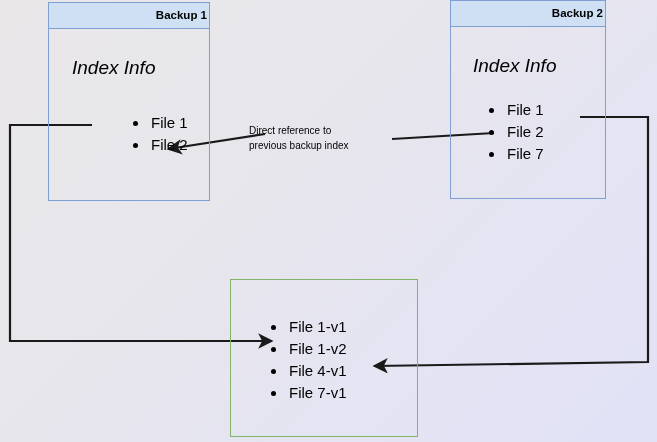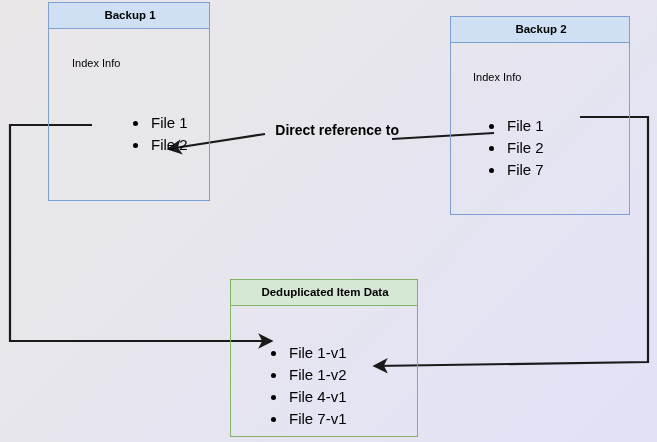--- a/index.html
+++ b/index.html
@@ -30,21 +30,21 @@
 
   
   .node {
     position: absolute;
     box-sizing: border-box;
     background: transparent;
   }
   .node .node-header {
     box-sizing: border-box;
     width: 100%;
-    text-align: center;
+    text-align: right;
     font-weight: bold;
     font-size: 11.5px;
     color: #000000;
     line-height: 1;
     padding: 7px 2px 6px 4px;
   }
   .node .node-body {
     box-sizing: border-box;
     width: 100%;
     position: relative;
@@ -71,47 +71,47 @@
   .node-green .node-header {
     background: #d5e8d4;
     border-bottom: 1.5px solid #82b366;
   }
   .node-green .node-body {
     background: transparent;
   }
 
   .body-title {
     position: absolute;
-    font-size: 11px;
+    font-size: 19px;
     color: #000000;
     white-space: nowrap;
+    font-style: italic;
   }
 
   ul.bullets {
     position: absolute;
     margin: 0;
     padding: 0 0 0 14px;
     list-style: disc;
     font-size: 15px;
     color: #000000;
   }
   ul.bullets li {
     line-height: 22px;
     white-space: nowrap;
     padding-left: 2px;
   }
 
   .edge-label {
     position: absolute;
-    font-size: 14px;
+    font-size: 10px;
     line-height: 15px;
     color: #000000;
-    text-align: right;
+    text-align: left;
     white-space: nowrap;
-    font-weight: bold;
   }
 </style>
 </head>
 <body>
 
 <div id="canvas">
 
   <svg class="edges" viewBox="0 0 657 442" width="657" height="442" xmlns="http://www.w3.org/2000/svg">
     <defs>
       <marker id="arrowEnd" viewBox="0 0 10 10" refX="9" refY="5" markerWidth="7" markerHeight="7" orient="auto-start-reverse">
@@ -137,43 +137,43 @@
     <div class="node-header">Backup 1</div>
     <div class="node-body" style="height:171px;">
       <div class="body-title" style="left:23px; top:28px;">Index Info</div>
       <ul class="bullets" style="left:86px; top:83px;">
         <li>File 1</li>
         <li>File 2</li>
       </ul>
     </div>
   </div>
 
-  <div class="node node-blue" style="left:450px; top:16px; width:180px; height:199px;">
+  <div class="node node-blue" style="left:450px; top:0; width:156px; height:199px;">
     <div class="node-header">Backup 2</div>
     <div class="node-body" style="height:171px;">
       <div class="body-title" style="left:22px; top:28px;">Index Info</div>
       <ul class="bullets" style="left:40px; top:72px;">
         <li>File 1</li>
         <li>File 2</li>
         <li>File 7</li>
       </ul>
     </div>
   </div>
 
   <div class="node node-green" style="left:230px; top:279px; width:188px; height:158px;">
-    <div class="node-header">Deduplicated Item Data</div>
     <div class="node-body" style="height:130px;">
       <div style="position:absolute; left:0; top:14px; width:100%; height:100%;">
         <ul class="bullets" style="left:42px; top:22px;">
           <li>File 1-v1</li>
           <li>File 1-v2</li>
           <li>File 4-v1</li>
           <li>File 7-v1</li>
         </ul>
       </div>
     </div>
   </div>
 
   <div class="edge-label" style="left:249px; top:123px; width:150px;">
     <div>Direct reference to</div>
+    <div>previous backup index</div>
   </div>
 
 </div>
 
 </body></html>

